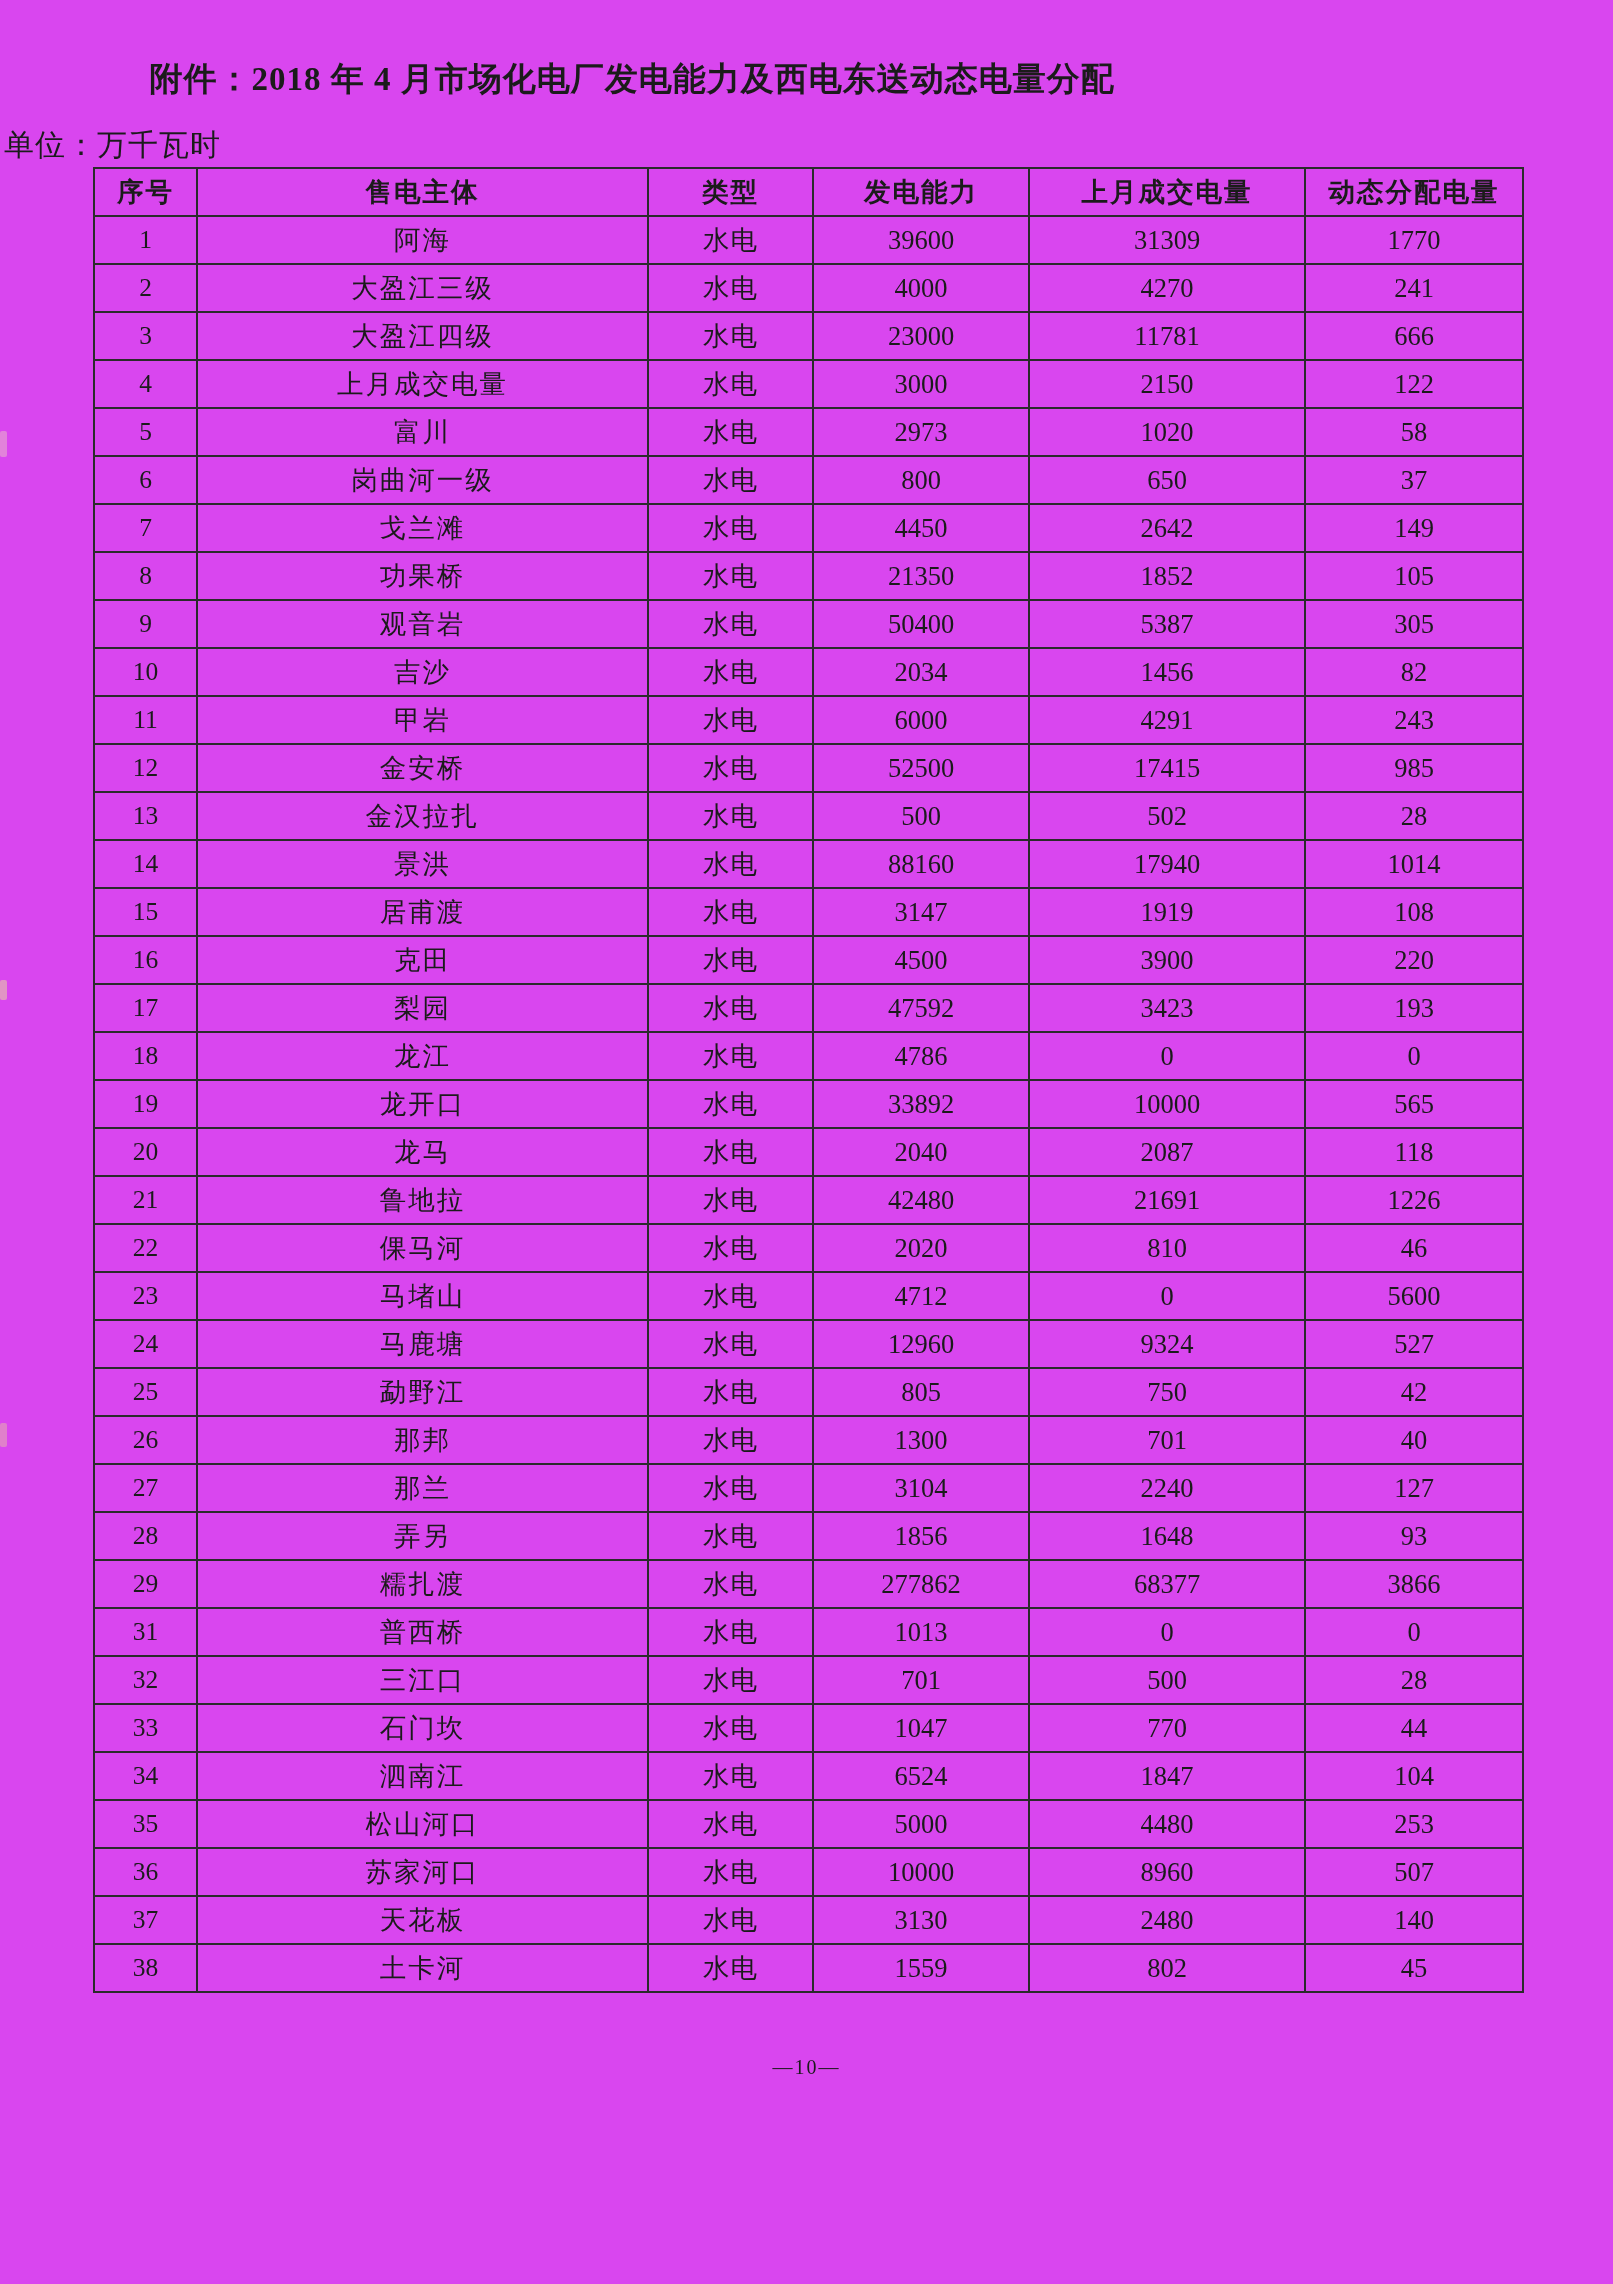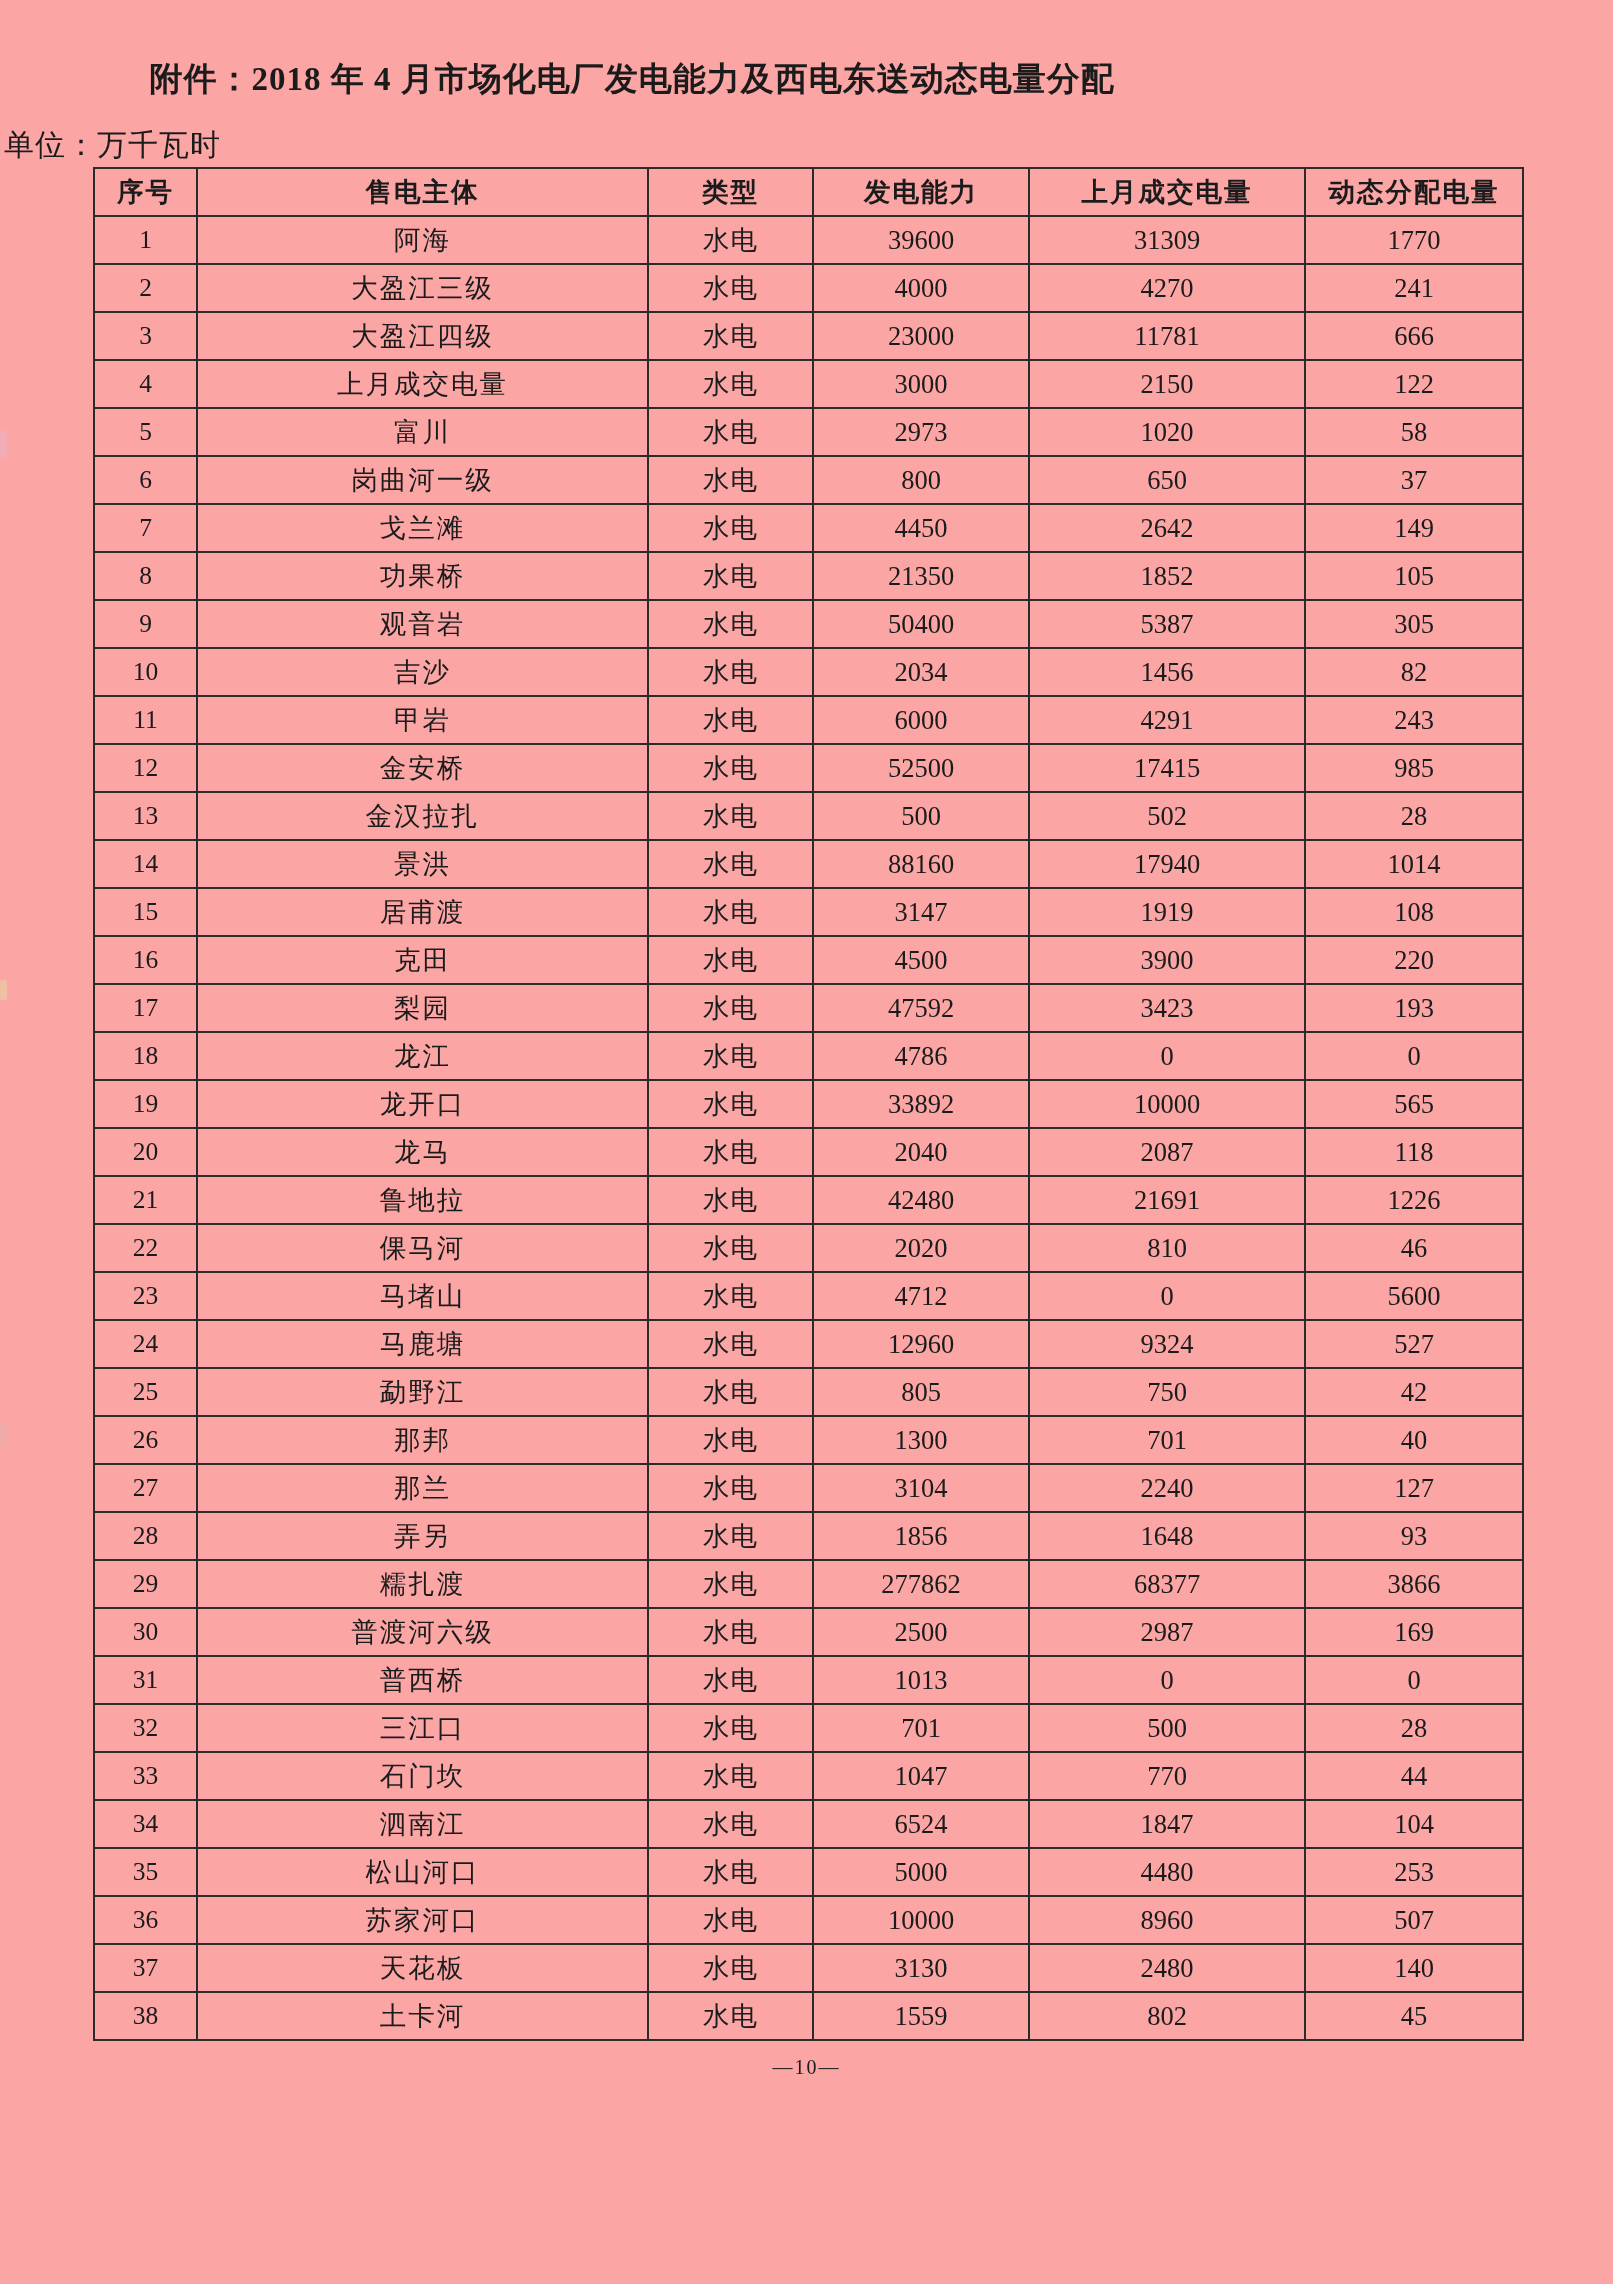--- a/index.html
+++ b/index.html
@@ -5,21 +5,21 @@
   html, body {
     margin: 0;
     padding: 0;
     background: #e8e8e8;
   }
   #page {
     position: relative;
     width: 1613px;
     height: 2285px;
     margin: 0 auto;
-    background: #fca5a5;
+    background: #d946ef;
     overflow: hidden;
     font-family: "Liberation Serif", "DejaVu Serif", serif;
     color: #1b1b1b;
   }
   
   .scan-artifact {
     position: absolute;
     left: 0;
     width: 6.9px;
     border-radius: 2px;
@@ -346,28 +346,20 @@
         </tr>
         <tr>
           <td class="row-number-cell">29</td>
           <td class="seller-name-cell">糯扎渡</td>
           <td class="type-cell">水电</td>
           <td class="generation-capacity-cell">277862</td>
           <td class="last-month-volume-cell">68377</td>
           <td class="dynamic-allocation-cell">3866</td>
         </tr>
         <tr>
-          <td class="row-number-cell">30</td>
-          <td class="seller-name-cell">普渡河六级</td>
-          <td class="type-cell">水电</td>
-          <td class="generation-capacity-cell">2500</td>
-          <td class="last-month-volume-cell">2987</td>
-          <td class="dynamic-allocation-cell">169</td>
-        </tr>
-        <tr>
           <td class="row-number-cell">31</td>
           <td class="seller-name-cell">普西桥</td>
           <td class="type-cell">水电</td>
           <td class="generation-capacity-cell">1013</td>
           <td class="last-month-volume-cell">0</td>
           <td class="dynamic-allocation-cell">0</td>
         </tr>
         <tr>
           <td class="row-number-cell">32</td>
           <td class="seller-name-cell">三江口</td>

